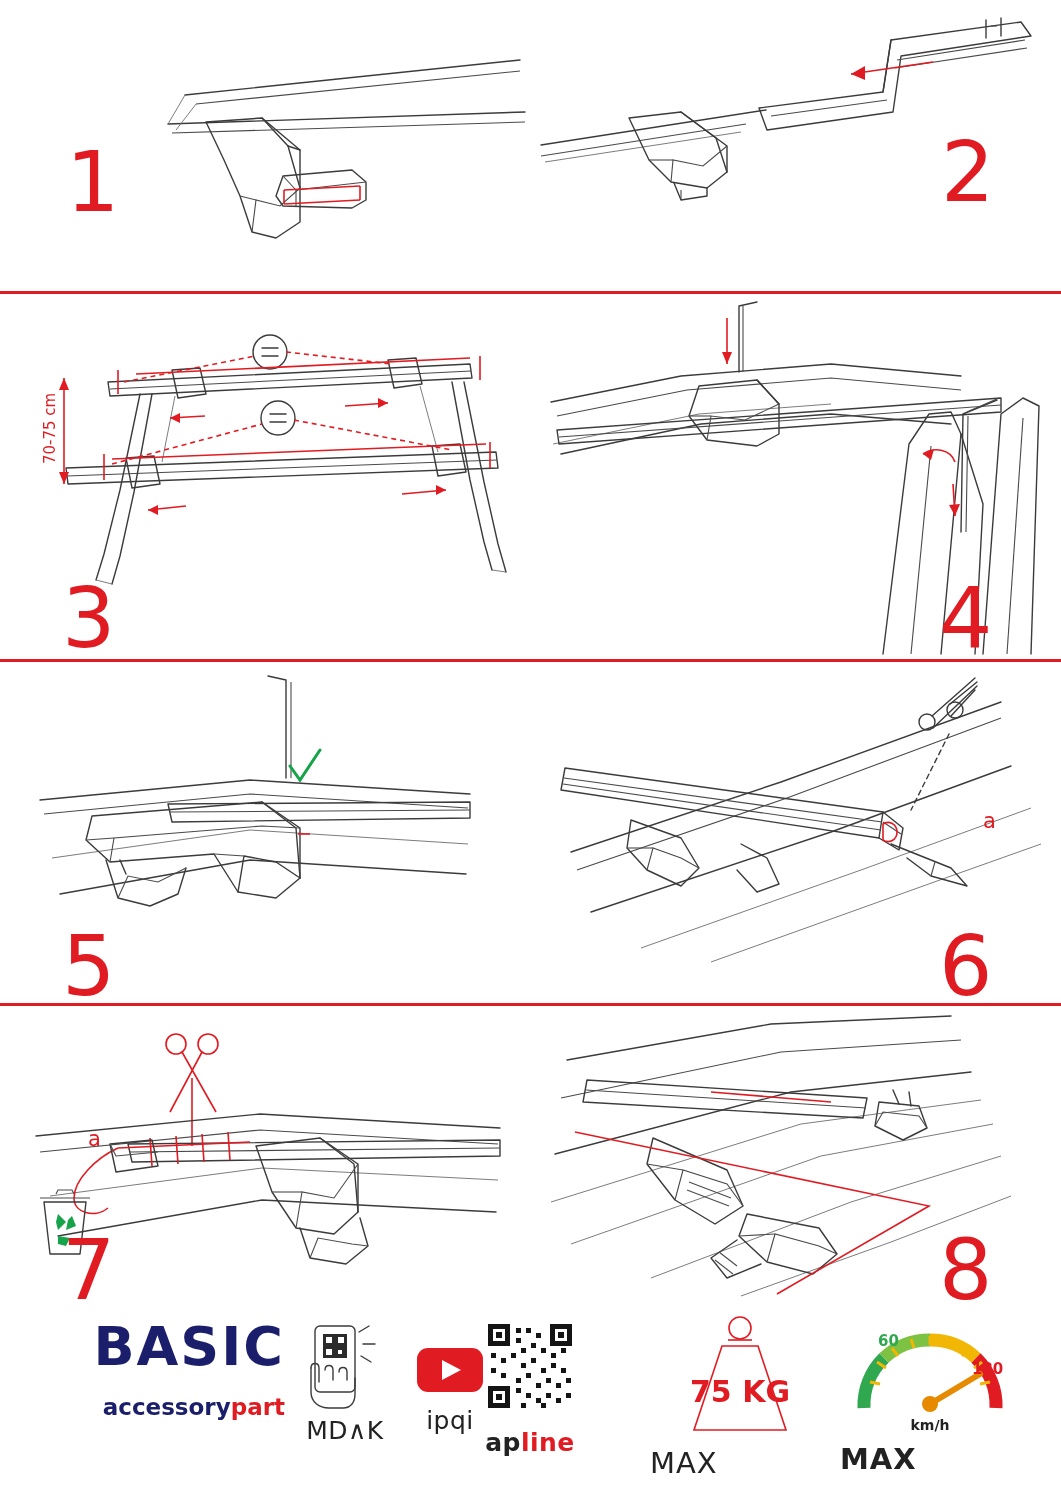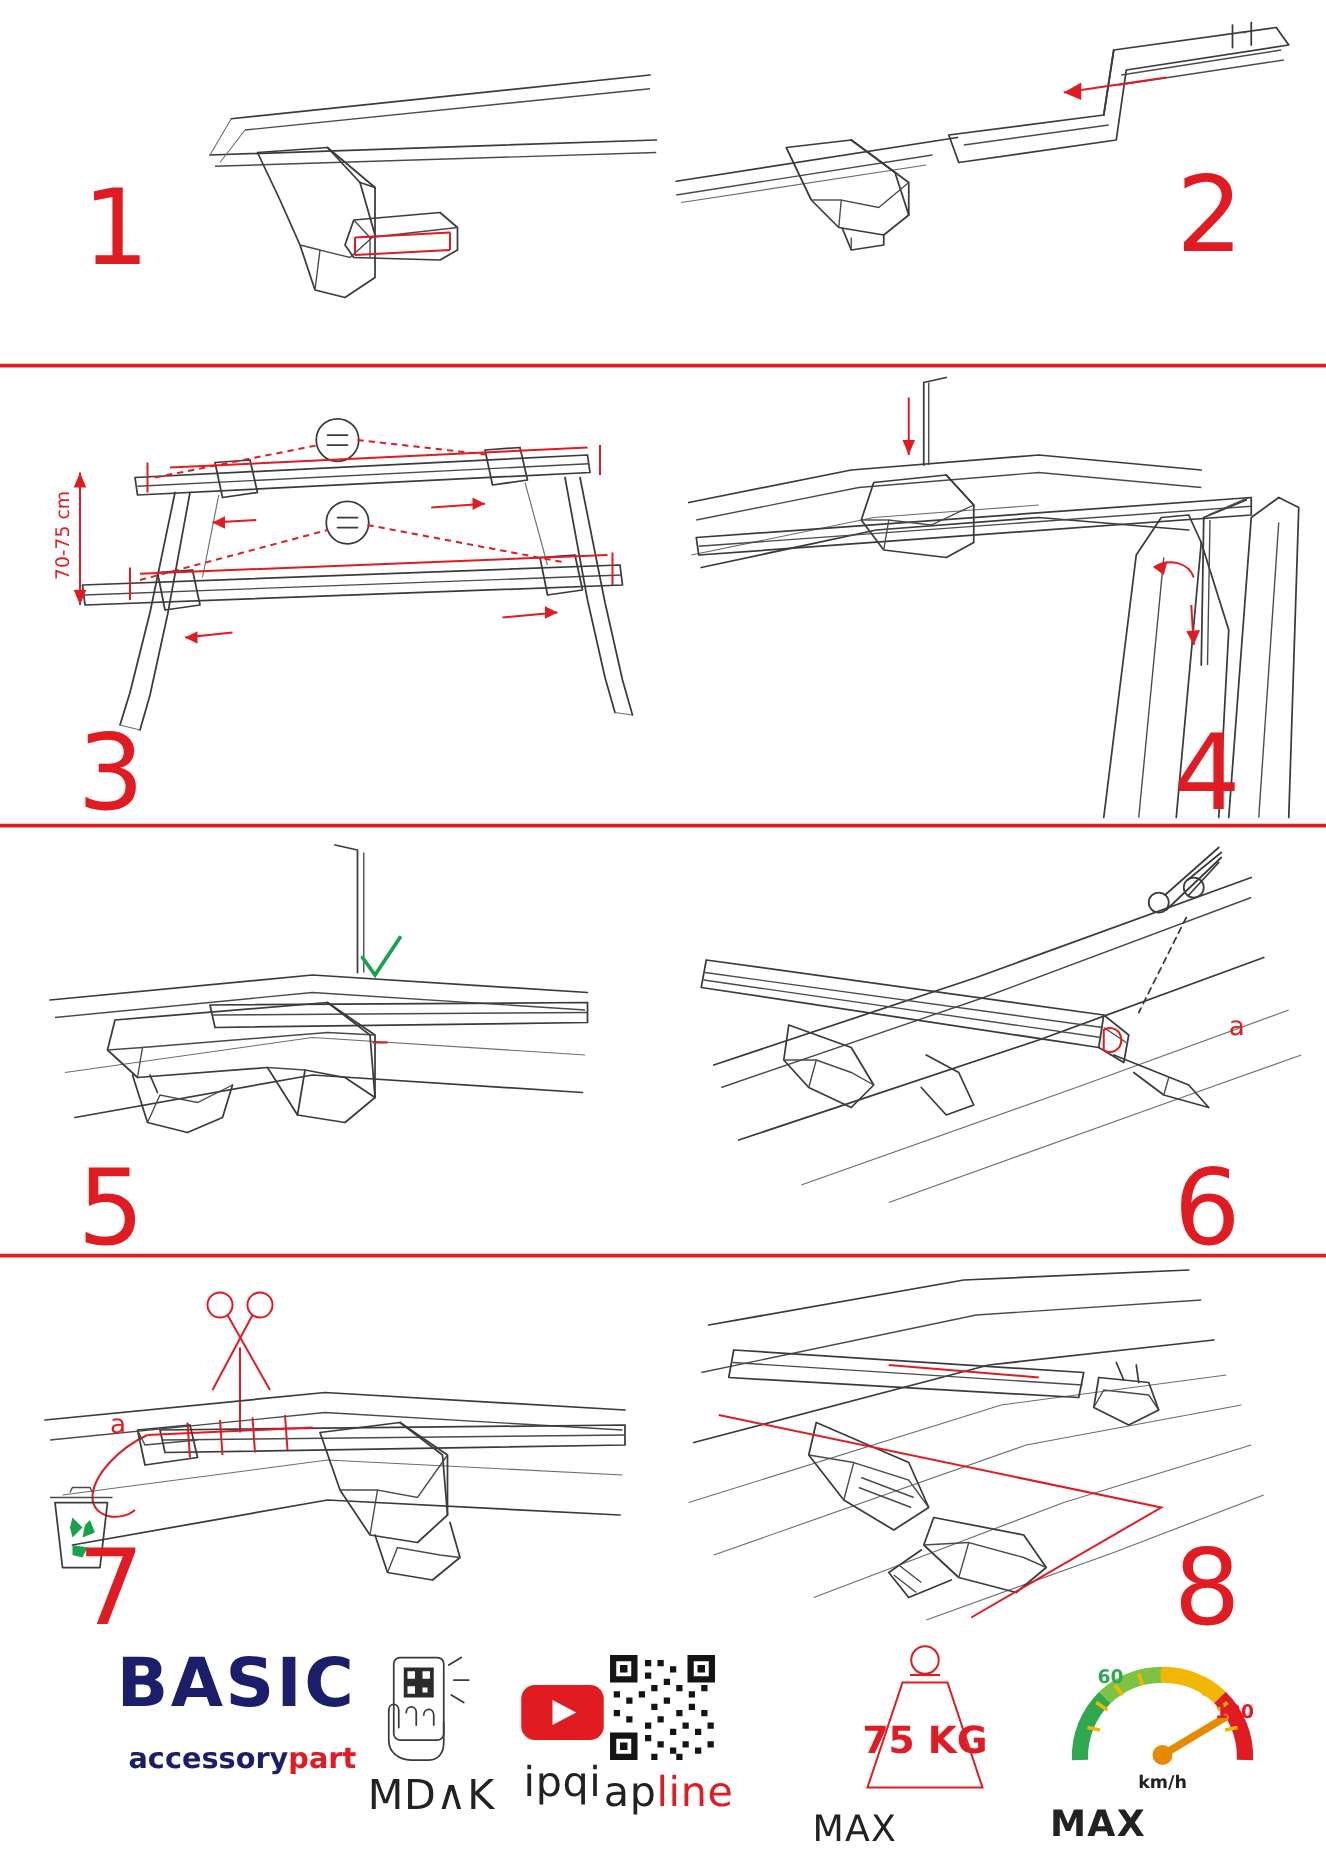--- a/index.html
+++ b/index.html
@@ -21,21 +21,21 @@
   .grn{fill:none;stroke:#16a34a;stroke-width:3;stroke-linecap:round;}
   .dash{stroke-dasharray:5 4;}
 
   
   .footer{position:absolute;left:0;top:1306px;width:1061px;height:194px;}
   .brandbox{position:absolute;left:55px;top:14px;width:230px;text-align:right;}
   .brand-basic{font-family:"DejaVu Sans",sans-serif;font-weight:bold;font-size:54px;letter-spacing:2px;color:#1b1f6b;line-height:1;}
   .brand-accessory{font-family:"DejaVu Sans",sans-serif;font-weight:bold;font-size:23px;letter-spacing:0px;margin-top:22px;line-height:1;}
   .brand-accessory .a{color:#1b1f6b;}
   .brand-accessory .b{color:#e11b22;}
-  .logolabel{font-family:"DejaVu Sans",sans-serif;font-size:33px;color:#222;text-align:center;letter-spacing:0.5px;}
+  .logolabel{font-family:"DejaVu Sans",sans-serif;font-size:25px;color:#222;text-align:center;letter-spacing:0.5px;}
   .logolabel .red{color:#e11b22;stroke:none;}
   .maxlabel{font-family:"DejaVu Sans",sans-serif;font-size:29px;color:#222;text-align:left;letter-spacing:1px;}
 </style>
 </head>
 <body>
 
 <div class="sheet">
 
   <div class="panel" style="left:0;top:0;width:530px;height:290px;">
     <svg width="530" height="290" viewBox="0 0 530 290">
@@ -420,21 +420,21 @@
             <rect x="33" y="68" width="5" height="5"></rect>
             <rect x="43" y="73" width="5" height="5"></rect>
           <rect x="53" y="78" width="5" height="5"></rect>
             <rect x="63" y="73" width="5" height="5"></rect>
             <rect x="73" y="78" width="5" height="5"></rect>
           <rect x="83" y="73" width="5" height="5"></rect>
             <rect x="38" y="83" width="5" height="5"></rect>
             <rect x="58" y="83" width="5" height="5"></rect>
         </g>
       </svg>
-      <div class="logolabel" style="width:94px;margin-top:2px;">
+      <div class="logolabel" style="width:94px;margin-top:16px;font-weight:bold;">
         <span>ap</span><span class="red">line</span>
       </div>
     </div>
 
     <div style="position:absolute;left:650px;top:6px;width:180px;">
       <svg width="180" height="130" viewBox="0 0 180 130">
         <circle class="red" cx="90" cy="16" r="11" fill="#fff"></circle>
         <path class="red" d="M72 34 L108 34 L136 118 L44 118 Z" fill="#fff"></path>
         <path class="red" d="M78 28 L102 28"></path>
         <text x="90" y="90" text-anchor="middle" font-family="DejaVu Sans,sans-serif" font-size="30" font-weight="bold" fill="#e11b22">75 KG</text>

